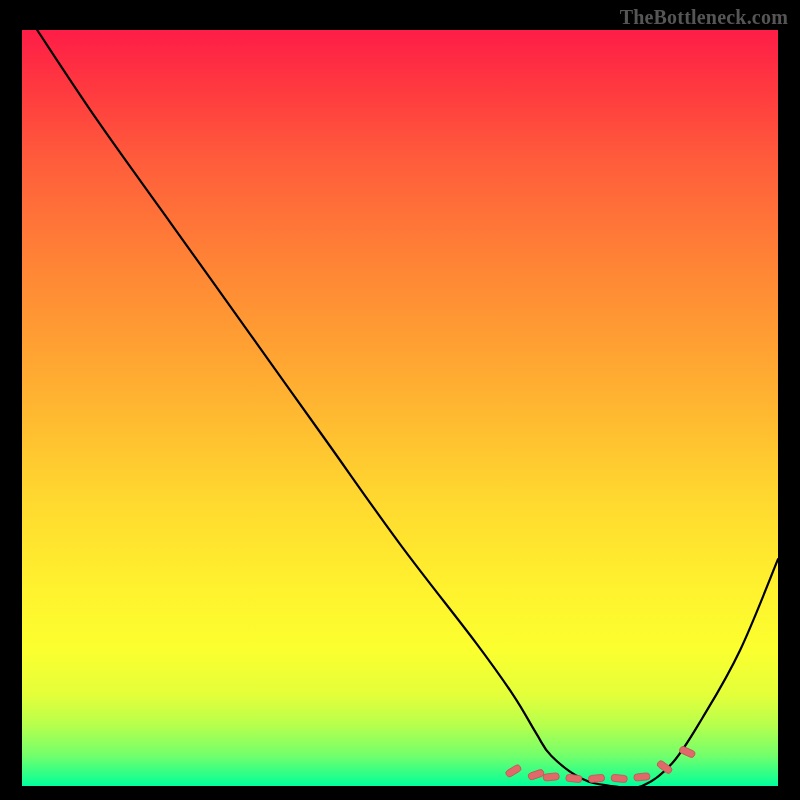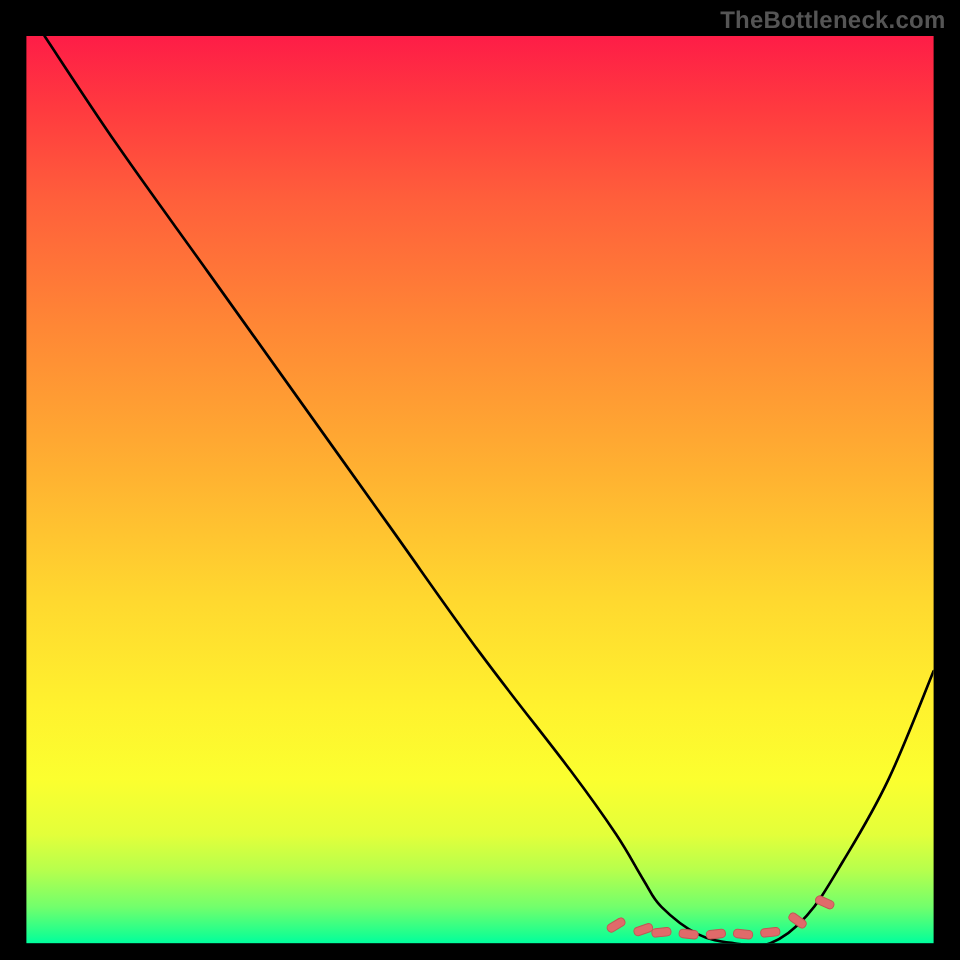--- a/index.html
+++ b/index.html
@@ -7,21 +7,21 @@
   .stage {
     position: relative;
     width: 800px;
     height: 800px;
     background: #000;
   }
   .watermark {
     position: absolute;
     top: 6px;
     right: 12px;
-    font-family: Liberation Sans, sans-serif;
+    font-family: Liberation Serif, serif;
     font-size: 20px;
     font-weight: 600;
     color: #555;
     letter-spacing: 0.2px;
     z-index: 3;
     user-select: none;
   }
   .plot {
     position: absolute;
     left: 22px;

